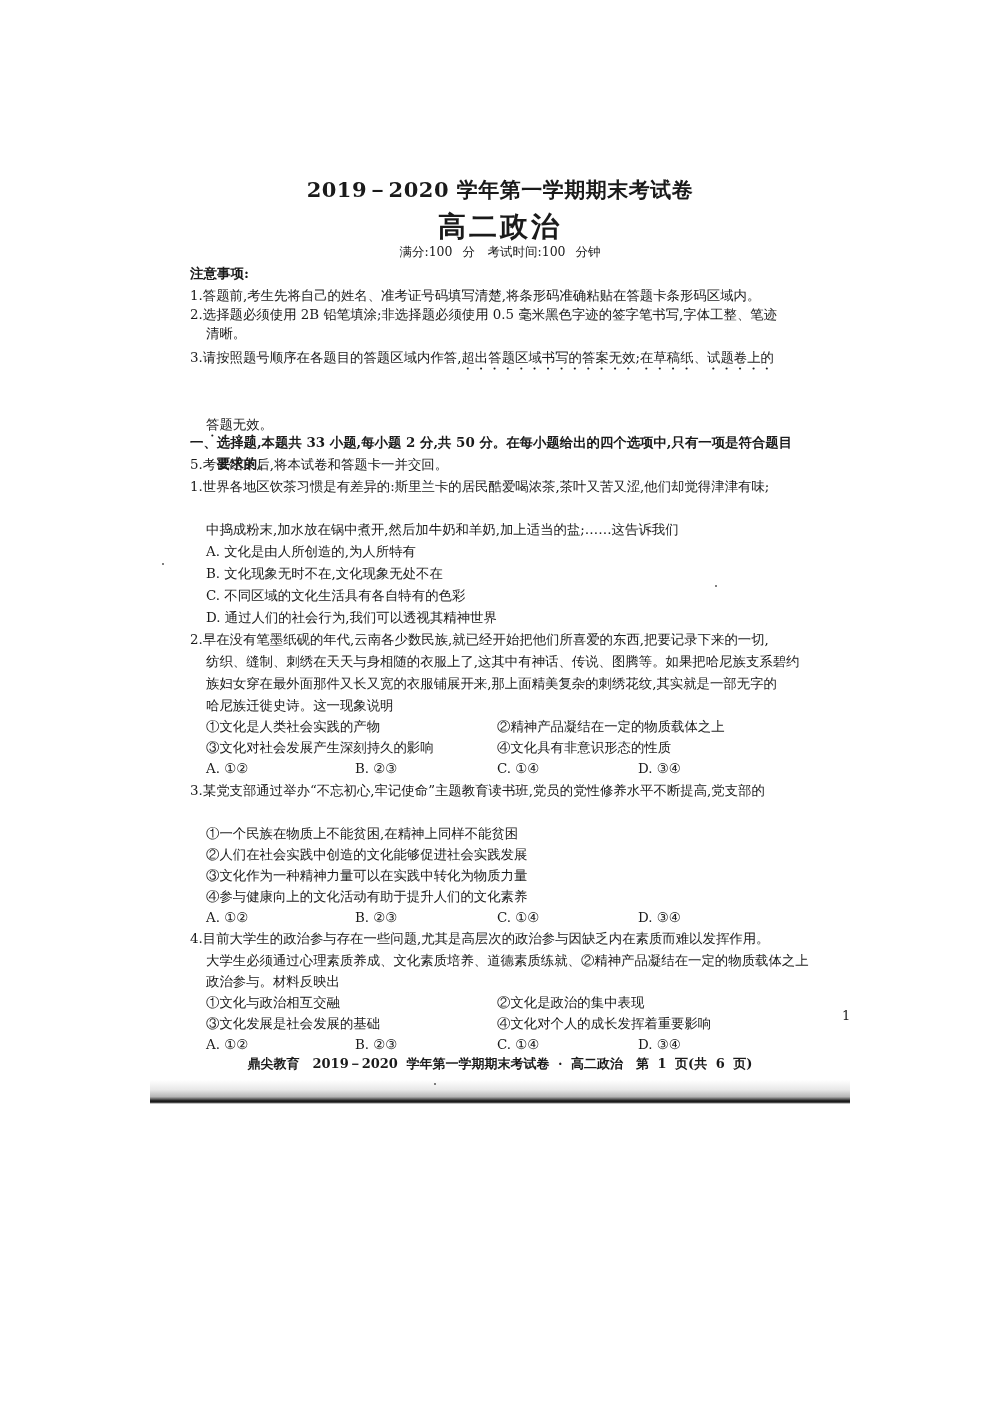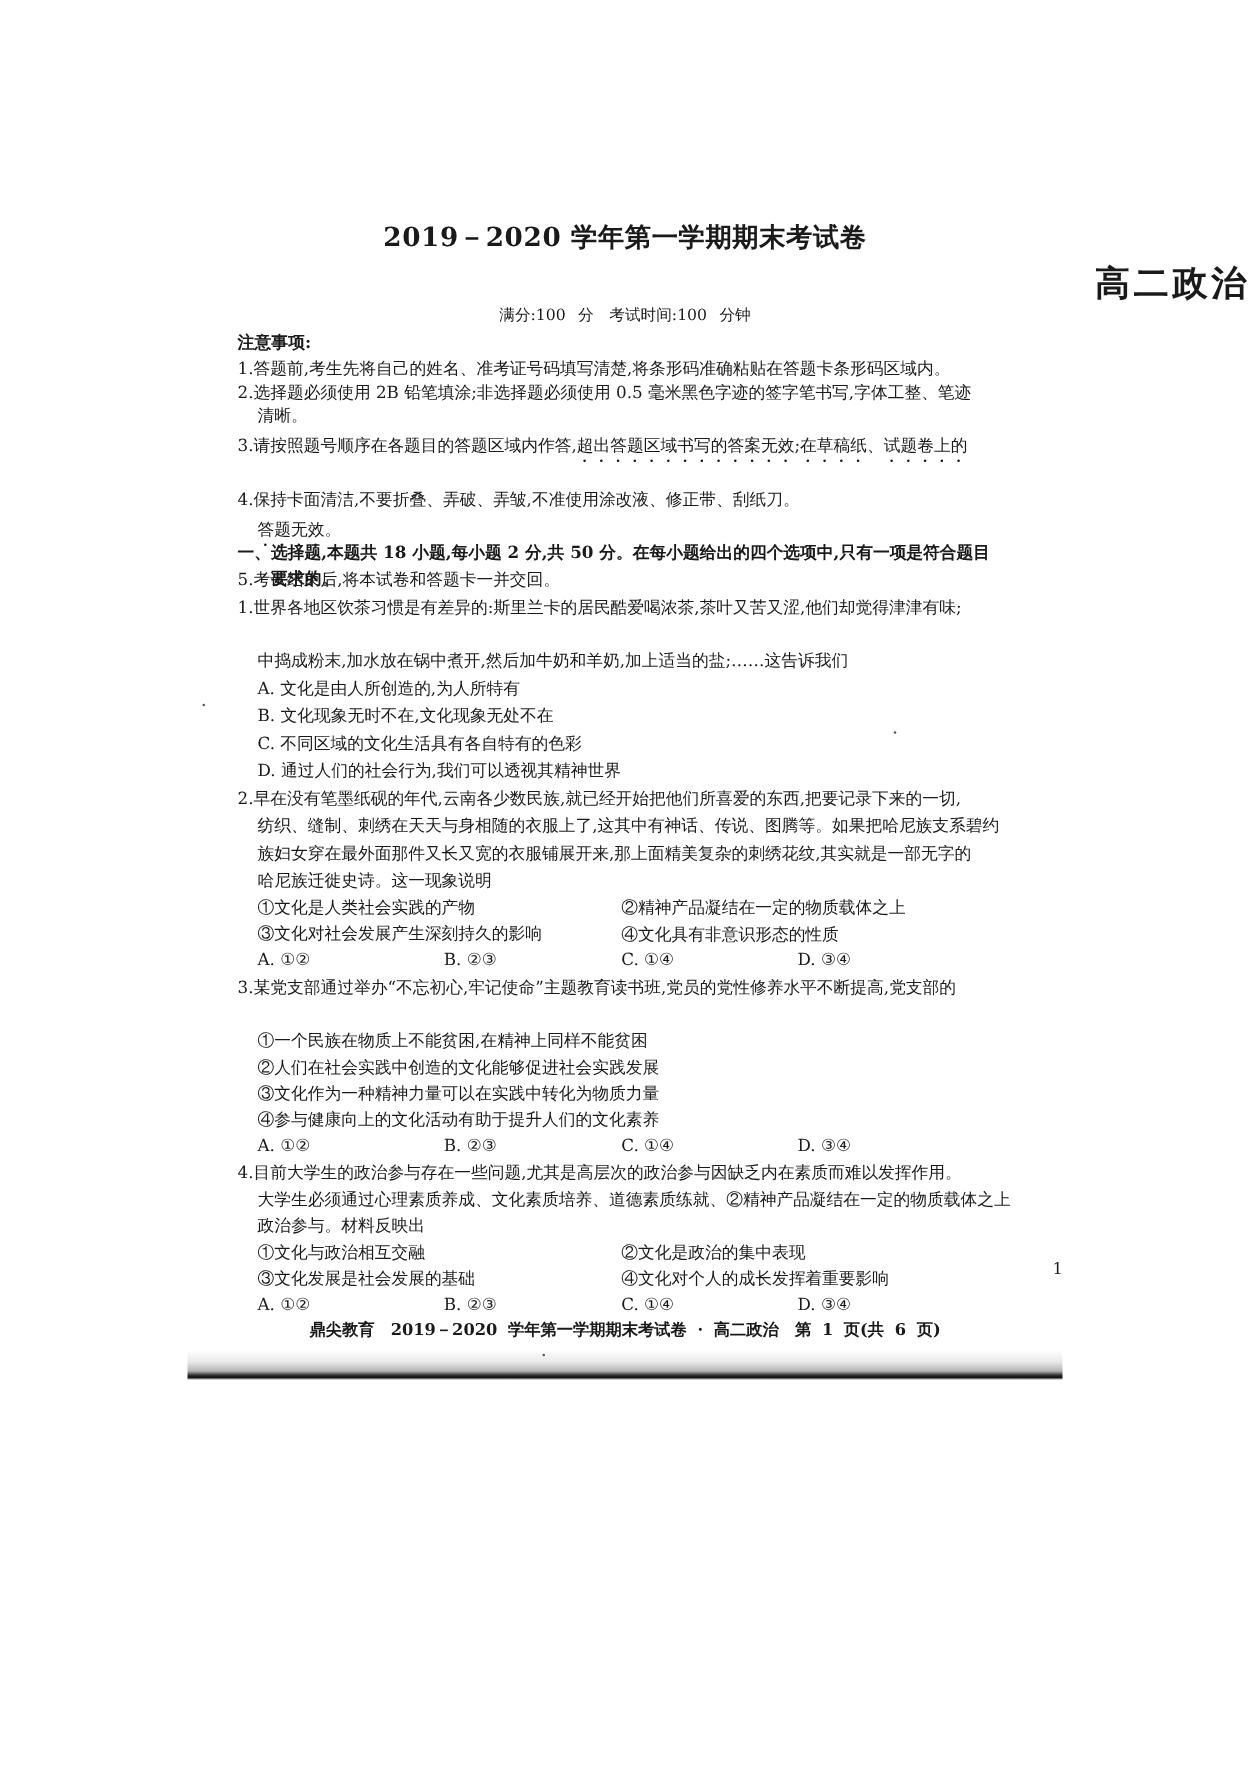--- a/index.html
+++ b/index.html
@@ -15,21 +15,21 @@
     position: absolute;
     left: 0; top: 0; width: 1000px; height: 1414px;
   }
   .title {
     position: absolute; left: 0; width: 1000px; top: 176px;
     text-align: center; font-size: 21px; font-weight: bold;
     letter-spacing: 0.5px;
   }
   .subject {
     position: absolute; left: 0; width: 1000px; top: 208px;
-    text-align: right; font-size: 28px; font-weight: bold;
+    text-align: center; font-size: 28px; font-weight: bold;
     letter-spacing: 3px;
   }
   .meta {
     position: absolute; left: 0; width: 1000px; top: 244px;
     text-align: center; font-size: 12.5px;
     word-spacing: 6px;
   }
   .notice-head {
     position: absolute; left: 190px; top: 265px;
     font-size: 13.5px; font-weight: bold;
@@ -71,28 +71,25 @@
   <div class="line" style="left:190px; top:306px;">
     <span>2.</span><span>选择题必须使用 2B 铅笔填涂;非选择题必须使用 0.5 毫米黑色字迹的签字笔书写,字体工整、笔迹</span>
   </div>
   <div class="line" style="left:206px; top:325px;">清晰。</div>
   <div class="line" style="left:190px; top:349px;">
     <span>3.</span><span>请按照题号顺序在各题目的答题区域内作答,</span><span class="dotted">超出答题区域书写的答案无效</span><span>;</span><span class="dotted">在草稿纸、试题卷上的</span>
   </div>
   <div class="line" style="left:206px; top:368px;margin-top:48px;">
     <span class="dotted">答题无效</span><span>。</span>
   </div>
-  <div class="line" style="left:190px; top:392px;">
-    <span>4.</span><span>保持卡面清洁,不要折叠、弄破、弄皱,不准使用涂改液、修正带、刮纸刀。</span>
-  </div>
   <div class="line" style="left:190px; top:412px;margin-top:44px;">
     <span>5.</span><span>考试结束后,将本试卷和答题卡一并交回。</span>
   </div>
 
-  <div class="line bold" style="left:190px; top:433px;">一、选择题,本题共 18 小题,每小题 2 分,共 50 分。在每小题给出的四个选项中,只有一项是符合题目</div>
+  <div class="line bold" style="left:190px; top:433px;">一、选择题,本题共 33 小题,每小题 2 分,共 50 分。在每小题给出的四个选项中,只有一项是符合题目</div>
   <div class="line bold" style="left:217px; top:454px;">要求的。</div>
 
   <div class="line" style="left:190px; top:478px;">
     <span>1.</span><span>世界各地区饮茶习惯是有差异的:斯里兰卡的居民酷爱喝浓茶,茶叶又苦又涩,他们却觉得津津有味;</span>
   </div>
   <div class="line" style="left:206px; top:521px;">中捣成粉末,加水放在锅中煮开,然后加牛奶和羊奶,加上适当的盐;……这告诉我们</div>
   <div class="line" style="left:206px; top:543px;">A. 文化是由人所创造的,为人所特有</div>
   <div class="line" style="left:206px; top:565px;">B. 文化现象无时不在,文化现象无处不在</div>
   <div class="line" style="left:206px; top:587px;">C. 不同区域的文化生活具有各自特有的色彩</div>
   <div class="line" style="left:206px; top:609px;">D. 通过人们的社会行为,我们可以透视其精神世界</div>

